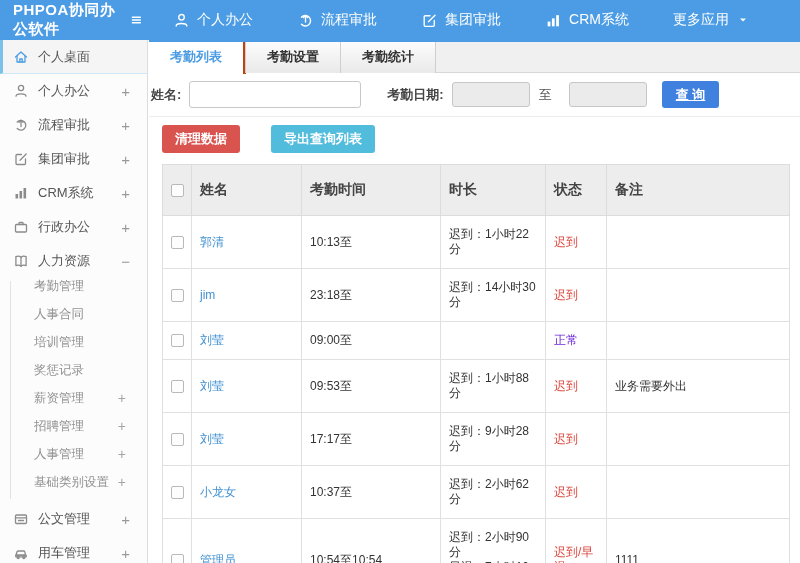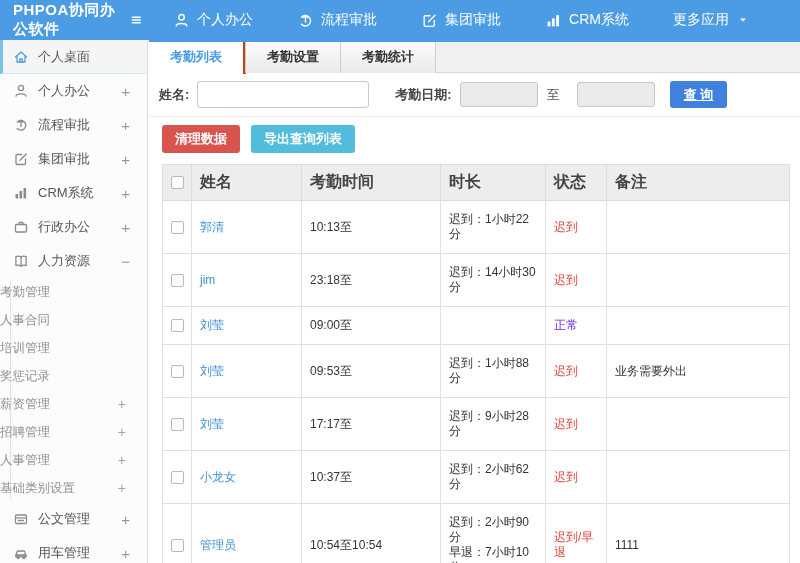--- a/index.html
+++ b/index.html
@@ -22,58 +22,58 @@
     background:#fcfcfc; border-right:1px solid #dcdcdc; overflow:hidden; }
   .side-item { position:relative; height:34px; display:flex; align-items:center;
     padding-left:13px; font-size:13px; color:#555; cursor:pointer; }
   .side-item .ic { width:16px; height:16px; margin-right:9px; color:#8b8b8b; display:inline-flex; flex:none; }
   .side-item .expander { position:absolute; right:17px; color:#9a9a9a; font-size:15px; font-weight:normal; }
   .side-item.active { background:#f5f5f5; border-left:3px solid var(--active-border);
     border-bottom:1px solid #cfe7f6; padding-left:10px; }
   .side-item.active .ic { color:var(--header-blue); }
   .subnav { position:relative; }
   .subnav:before { content:""; position:absolute; left:10px; top:3px; bottom:3px; border-left:1px solid #e2e2e2; }
-  .sub-item { position:relative; height:28px; display:flex; align-items:center;
-    font-size:12.5px; color:#919191; cursor:pointer; }
+  .sub-item { position:relative; height:28px; display:flex; align-items:flex-start;
+    padding-left:34px; font-size:12.5px; color:#919191; cursor:pointer; }
   .sub-item .expander { position:absolute; right:21px; color:#a5a5a5; font-size:14px; }
 
   
   .main { position:absolute; top:40px; left:149px; right:0; bottom:0; background:#fff; overflow:hidden; }
 
   .tabbar { height:33px; background:#f0f0f0; border-top:2px solid var(--header-blue);
     border-bottom:1px solid #d8d8d8; display:flex; }
   .tab { height:31px; line-height:30px; padding:0 21px; font-size:13px; font-weight:bold;
     color:#333; cursor:pointer; background:linear-gradient(#fcfcfc,#e9e9e9);
     border-right:1px solid #cfcfcf; border-left:1px solid #cfcfcf; margin-left:-1px; }
   .tab.active { background:#fff; color:var(--header-blue); border-left:none; border-right:3px solid #c2410c;
     height:32px; margin-bottom:-1px; margin-left:0; }
 
-  .search-row { display:flex; align-items:center; height:44px; padding:0 10px;
+  .search-row { display:flex; align-items:center; height:44px; padding:0 2px;
     border-bottom:1px solid #ececec; }
   .flabel { font-size:13px; font-weight:bold; color:#444; white-space:nowrap; }
   .name-input { width:172px; height:27px; margin-left:8px; border:1px solid #c9c9c9;
     border-radius:3px; padding:0 6px; font-size:12px; background:#fff; }
   .date-label { margin-left:26px; }
   .date-input { width:78px; height:25px; margin-left:8px; border:1px solid #c6c6c6;
     border-radius:3px; background:#ebebeb; padding:0 5px; font-size:12px; }
   .to-label { margin:0 9px; font-size:13px; color:#555; }
   .query-btn { margin-left:15px; height:27px; padding:0 14px; background:var(--primary-blue);
     color:#fff; border:none; border-radius:3px; font-size:13px; font-weight:bold; cursor:pointer;
     font-family:inherit;text-decoration:underline; }
 
-  .actions-row { display:flex; align-items:flex-start; padding:8px 13px 9px; }
+  .actions-row { display:flex; align-items:flex-start; padding:8px 13px 9px;gap:20px; }
   .btn { height:28px; border:none; border-radius:3px; color:#fff; font-size:13px; font-weight:bold;
     padding:0 13px; cursor:pointer; font-family:inherit; }
   .btn-danger { background:var(--danger-red); margin-right:11px; }
   .btn-info { background:var(--info-teal); }
 
   .table-wrap { padding:2px 10px 0 13px; }
   table { width:100%; border-collapse:collapse; table-layout:fixed; font-size:12px; color:#333; }
-  th { background:#ededed; border:1px solid #dcdcdc; padding:7px 8px; text-align:left;
-    font-size:16px; font-weight:bold; color:#444; }
+  th { background:#ededed; border:1px solid #dcdcdc; padding:16px 8px; text-align:left;
+    font-size:14px; font-weight:bold; color:#444; }
   td { border:1px solid #e0e0e0; padding:11px 8px; line-height:15px; vertical-align:middle;
     overflow:hidden; }
   .cb { width:13px; height:13px; border:1px solid #b9b9b9; border-radius:2px; background:#fdfdfd; cursor:pointer; }
   td.name a { color:var(--link-blue); text-decoration:none; cursor:pointer; }
   .status-late { color:var(--red-text); }
   .status-normal { color:#6d28d9; }
 </style>
 </head>
 <body>
 

